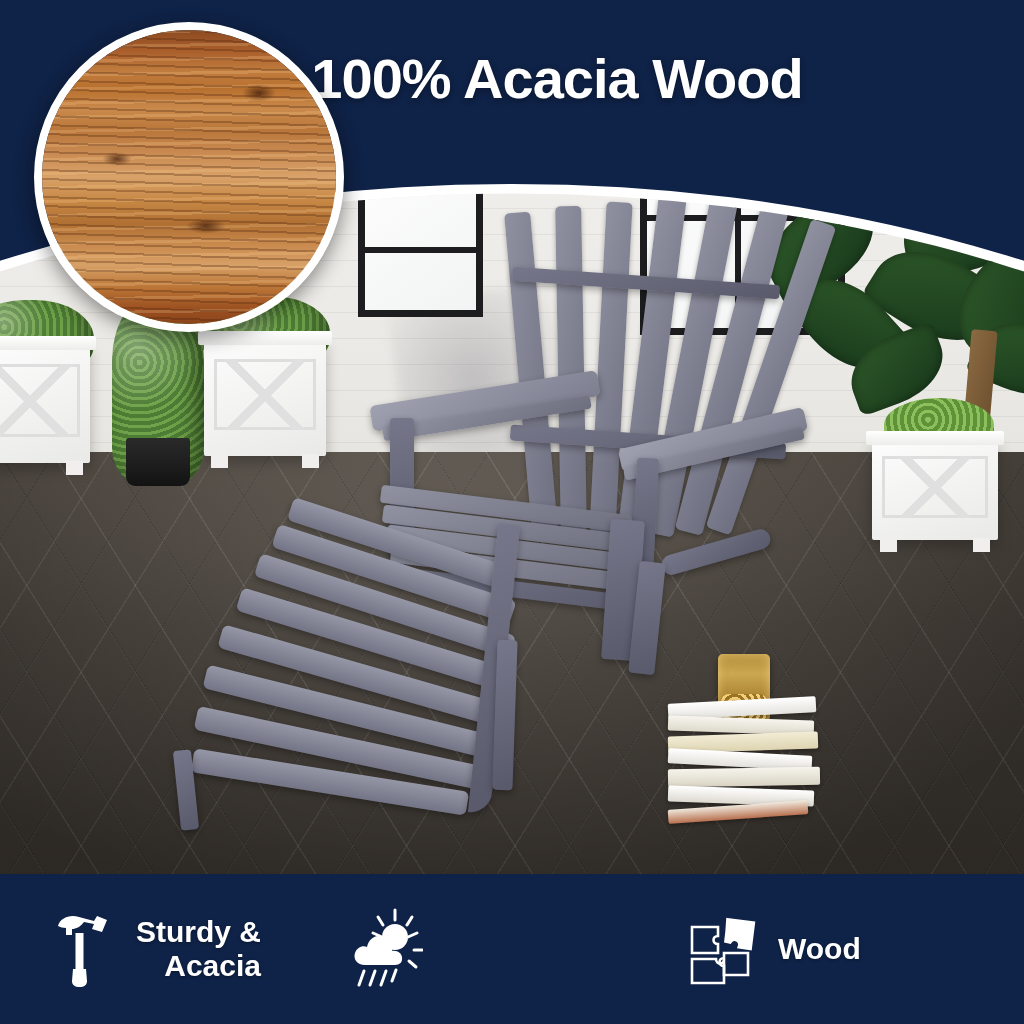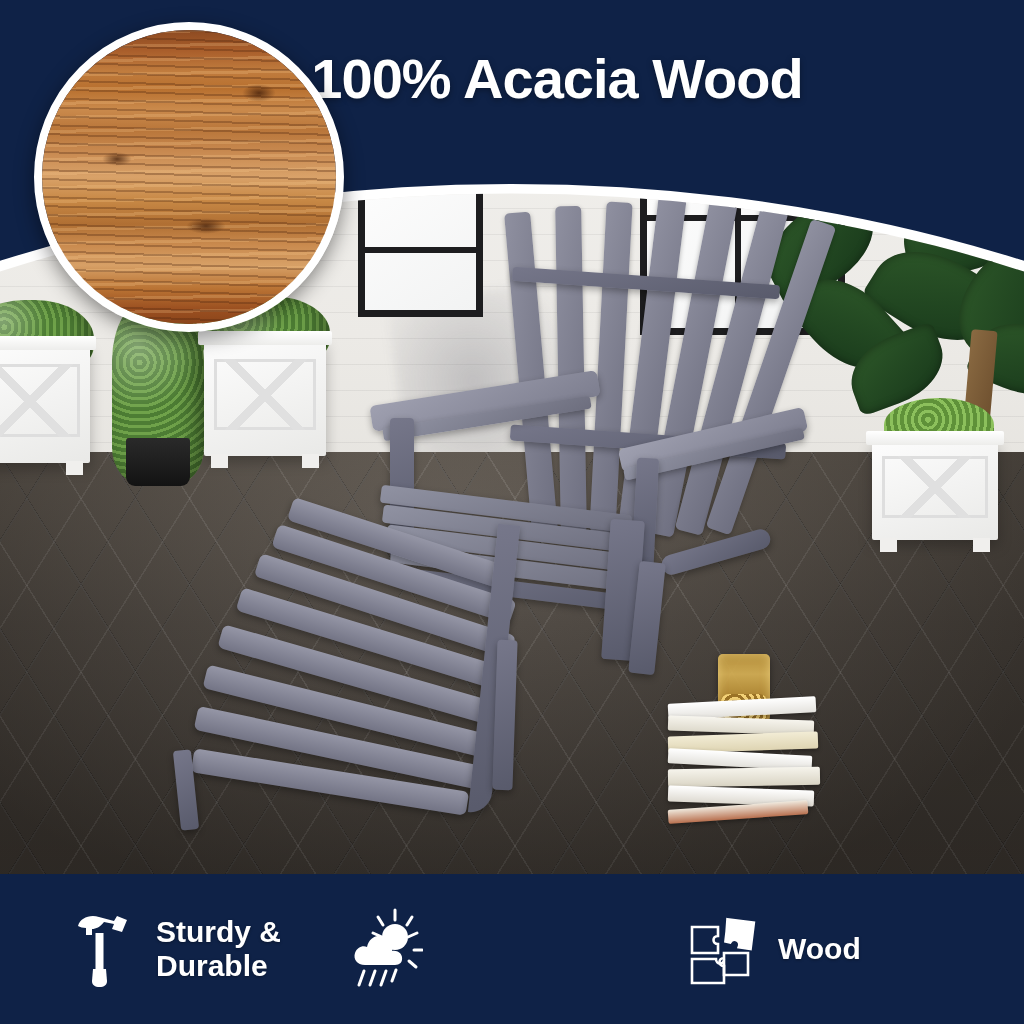--- a/index.html
+++ b/index.html
@@ -150,21 +150,21 @@
           #ca8a4c 27%, #b9763a 34%, #c98b52 42%, #d9a269 50%,
           #c78845 58%, #b06f33 66%, #c98a4e 73%, #d7a066 80%,
           #b97334 88%, #9a4f20 95%, #8b451b 100%); }
   .wood-knot{ position:absolute; border-radius:50%;
       background:radial-gradient(ellipse, rgba(60,26,8,.75), rgba(60,26,8,0) 70%); }
 
   
   .feature-bar{ position:absolute; left:0; top:874px; width:1024px; height:150px;
       background:#0f2247; display:flex; align-items:center; }
   .feature{ display:flex; align-items:center; gap:16px; }
-  .f1{ width:340px; padding-left:64px; }
+  .f1{ width:340px; padding-left:44px;text-align:right; }
   .f2{ width:340px; padding-left:8px; }
   .f3{ width:340px; padding-left:6px; }
   .f-icon{ width:76px; height:84px; flex:0 0 76px;
       display:flex; align-items:center; justify-content:center; }
   .f-label{ color:#ffffff; font-size:30px; font-weight:bold; line-height:1.14;
       text-shadow:0 1px 3px rgba(0,0,0,.35); }
 </style>
 </head>
 <body>
 
@@ -300,21 +300,21 @@
       <div class="f-icon">
         <svg width="64" height="80" viewBox="0 0 64 80" aria-hidden="true">
           <path d="M8 17 C10 9, 20 5, 29 8 L44 12 L47 7 L57 11 L52 23 L42 20 L44 15 L34 13
                    C30 18, 26 20, 22 20 L22 26 L16 26 L16 19 C13 19, 10 18, 8 17 Z" fill="#ffffff"></path>
           <rect x="25.5" y="24" width="8" height="38" fill="#ffffff"></rect>
           <path d="M23 60 L36 60 L37 72 C37 76, 34 78, 29.5 78 C25 78, 22 76, 22 72 Z" fill="#ffffff"></path>
         </svg>
       </div>
       <div class="f-label">
         <span>Sturdy &amp;</span><br>
-        <span>Durable</span>
+        <span>Acacia</span>
       </div>
     </div>
 
     <div class="feature f2">
       <div class="f-icon">
         <svg width="74" height="84" viewBox="0 0 74 84" aria-hidden="true">
           <g stroke="#ffffff" stroke-width="3" stroke-linecap="round">
             <line x1="46" y1="3" x2="46" y2="13"></line>
             <line x1="29" y1="10" x2="34" y2="18"></line>
             <line x1="63" y1="10" x2="58" y2="18"></line>

